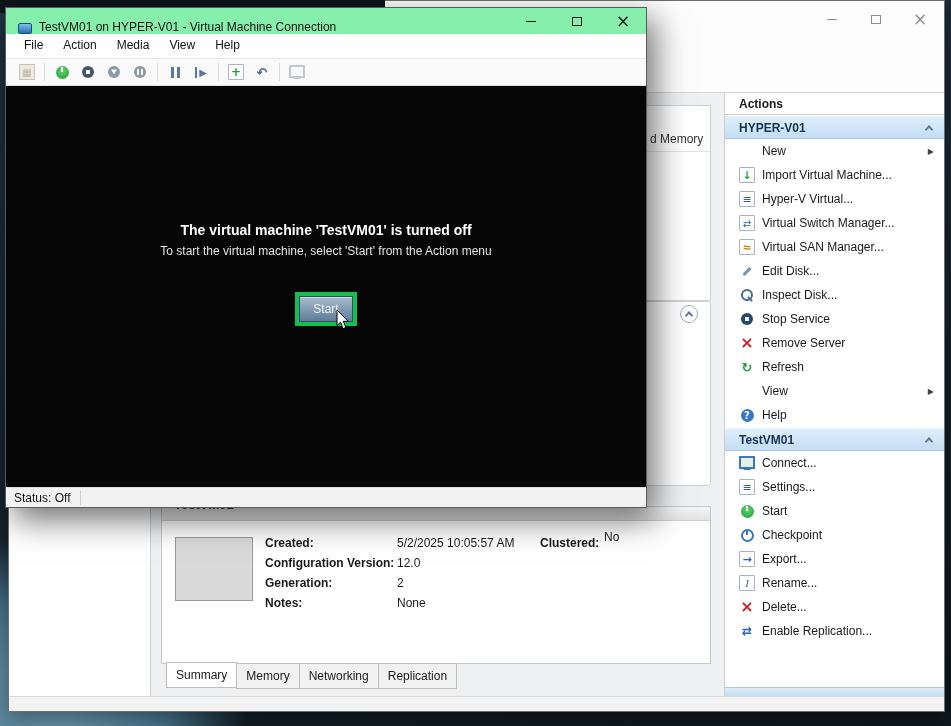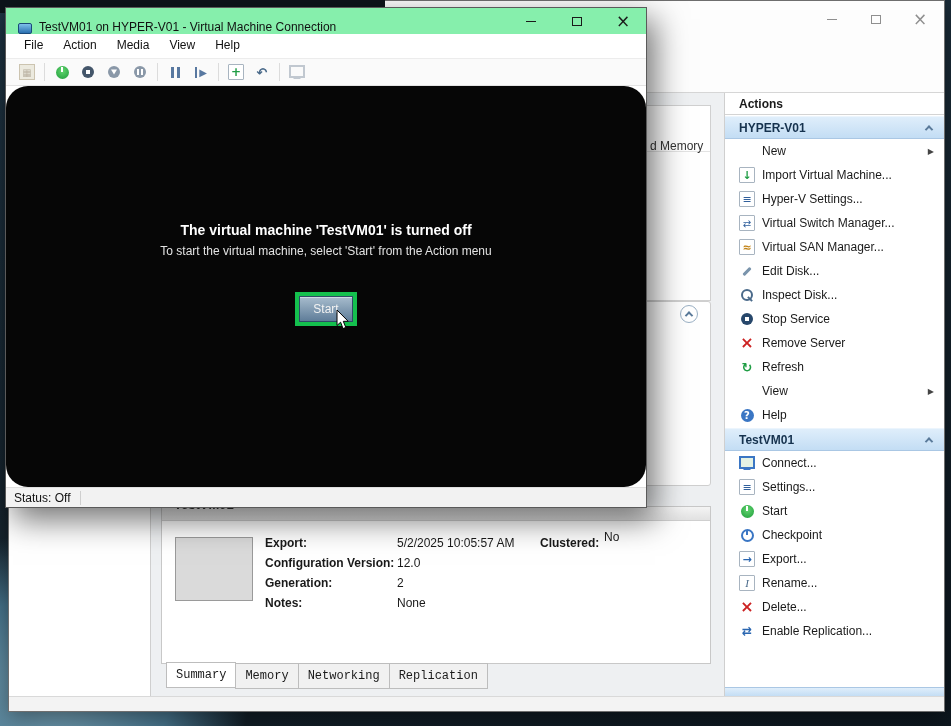--- a/index.html
+++ b/index.html
@@ -35,40 +35,40 @@
   .g-max { display: block; width: 10px; height: 9px; border: 1px solid currentColor; }
   .g-close { font-size: 17px; line-height: 1; font-family: "DejaVu Sans", sans-serif; }
   .g-close::before { content: "\00D7"; }
   .mgr-chrome { position: absolute; left: 0; top: 36px; right: 0; height: 56px; background: #fdfdfd; border-bottom: 1px solid #d6d6d6; }
   .mgr-statusstrip { position: absolute; left: 0; right: 0; bottom: 0; height: 15px; background: #f3f3f3; border-top: 1px solid #d9d9d9; }
 
   .tree-pane { position: absolute; left: 0; top: 92px; bottom: 15px; width: 142px; background: #fff; border-right: 1px solid #cfcfcf; }
 
   .vmlist-pane { position: absolute; left: 152px; top: 104px; width: 550px; height: 196px; background: #fff; border: 1px solid #d0d0d0; }
   .colheader { position: absolute; top: 20px; left: 0; right: 0; height: 26px; border-bottom: 1px solid #e3e3e3; }
-  .colheader-text { position: absolute; left: 488px; top: 6px; color: #333; white-space: nowrap; margin-top: 7px; }
+  .colheader-text { position: absolute; left: 488px; top: 6px; color: #333; white-space: nowrap; }
 
   .checkpoints-pane { position: absolute; left: 152px; top: 300px; width: 550px; height: 185px; background: #fff; border: 1px solid #cfcfcf; border-radius: 3px; }
   .collapse-btn {
     position: absolute; right: 12px; top: 3px; width: 18px; height: 18px; border-radius: 50%;
     border: 1px solid #9ab0c4; background: #fff; display: flex; align-items: center; justify-content: center; cursor: default;
   }
   .chev-up { display: block; width: 6px; height: 6px; border-left: 2px solid #5a7a9a; border-top: 2px solid #5a7a9a; transform: rotate(45deg) translate(1px,1px); }
 
   .summary-pane { position: absolute; left: 152px; top: 505px; width: 550px; height: 158px; background: #fff; border: 1px solid #c8c8c8; }
   .summary-partial-header { height: 14px; overflow: hidden; background: linear-gradient(#f4f4f4,#e2e2e2); border-bottom: 1px solid #cfcfcf; }
   .summary-partial-header span { display: block; margin-top: -10px; padding-left: 12px; font-weight: bold; font-size: 13px; color: #333; }
   .thumb { position: absolute; left: 13px; top: 30px; width: 78px; height: 64px; background: #dadada; border: 1px solid #9a9a9a; }
   .f-label { position: absolute; font-weight: bold; white-space: nowrap; }
   .f-value { position: absolute; white-space: nowrap; }
 
   .summary-tabs { position: absolute; left: 157px; top: 662px; display: flex; }
   .tab {
     height: 21px; padding: 12px 9px; background: #f1f1f1; border: 1px solid #bdbdbd;
-    font-family: Liberation Mono, monospace; font-size: 12px; color: #1a1a1a;
+    font-family: Liberation Sans, sans-serif; font-size: 12px; color: #1a1a1a;
     display: flex; align-items: center; margin-right: -1px; cursor: default;
   }
   .tab.active { background: #fff; margin-top: -1px; height: 22px; }
 
   
   .actions-panel {
     position: absolute; right: 0; top: 92px; bottom: 15px; width: 220px;
     background: #fff; border-left: 1px solid #cfcfcf; overflow: hidden;
   }
   .actions-title { height: 22px; display: flex; align-items: center; padding-left: 14px; font-weight: bold; border-bottom: 1px solid #d4d4d4; background: #fff; }
@@ -152,21 +152,21 @@
   [data-name="save-icon"]::before { content: ""; width: 12px; height: 12px; border-radius: 50%; background: #8a98a8; }
   [data-name="save-icon"]::after { content: ""; position: absolute; left: 50%; top: 50%; transform: translate(-50%,-50%); width: 6px; height: 6px; background: linear-gradient(90deg, #fff 0 2px, transparent 2px 4px, #fff 4px 6px); }
   [data-name="pause-icon"]::before { content: ""; width: 9px; height: 11px; background: linear-gradient(90deg, #5878a0 0 3px, transparent 3px 6px, #5878a0 6px 9px); }
   [data-name="reset-icon"]::before { content: "\25B6"; color: #5878a0; font-size: 10px; border-left: 2px solid #5878a0; padding-left: 2px; }
   [data-name="checkpoint-toolbar-icon"]::before { content: "+"; color: #1f9d44; font-weight: bold; font-size: 12px; }
   [data-name="revert-icon"]::before { content: "\21B6"; color: #4a6a8a; font-weight: bold; font-size: 13px; }
   [data-name="enhanced-session-icon"] { opacity: .5; }
   [data-name="enhanced-session-icon"]::before { content: ""; width: 12px; height: 9px; border: 2px solid #8a98a8; margin-top: -2px; }
   [data-name="enhanced-session-icon"]::after { content: ""; position: absolute; bottom: 1px; left: 50%; transform: translateX(-50%); width: 7px; height: 2px; background: #8a98a8; }
 
-  .vmc-screen { flex: 1; position: relative; background: #060606; overflow: hidden; border-radius: 22px; }
+  .vmc-screen { flex: 1; position: relative; background: #060606; overflow: hidden; }
   .screen-msg-title { position: absolute; top: 136px; left: 0; width: 100%; text-align: center; color: #fff; font-size: 14px; font-weight: bold; }
   .screen-msg-hint { position: absolute; top: 158px; left: 0; width: 100%; text-align: center; color: #e2e2e2; font-size: 12px; }
   .start-wrap { position: absolute; top: 206px; left: 50%; transform: translateX(-50%); border: 4px solid #14c04e; background: #060606; }
   .start-btn {
     width: 54px; height: 26px; display: flex; align-items: center; justify-content: center;
     background: linear-gradient(#a7bccd, #5f7d99); border: 1px solid #2e4a66;
     box-shadow: inset 0 1px 0 rgba(255,255,255,.45);
     color: #f2f2f2; font-family: "Liberation Sans", sans-serif; font-size: 12px; cursor: default;
   }
   .cursor { position: absolute; left: 330px; top: 224px; }
@@ -208,21 +208,21 @@
     <button class="collapse-btn" data-name="collapse-pane-button">
       <span class="chev-up" data-name="chevron-up-icon"></span>
     </button>
   </div>
 
   <div class="summary-pane" data-name="summary-pane">
     <div class="summary-partial-header" data-name="summary-section-header">
       <span data-name="summary-header-text">TestVM01</span>
     </div>
     <div class="thumb" data-name="vm-thumbnail"></div>
-    <span class="f-label" style="left:103px; top:29px" data-name="created-label">Export:</span>
+    <span class="f-label" style="left:103px; top:29px" data-name="created-label">Created:</span>
     <span class="f-value" style="left:235px; top:29px" data-name="created-value">5/2/2025 10:05:57 AM</span>
     <span class="f-label" style="left:378px; top:29px" data-name="clustered-label">Clustered:</span>
     <span class="f-value" style="left:442px; top:23px" data-name="clustered-value">No</span>
     <span class="f-label" style="left:103px; top:49px" data-name="config-version-label">Configuration Version:</span>
     <span class="f-value" style="left:235px; top:49px" data-name="config-version-value">12.0</span>
     <span class="f-label" style="left:103px; top:69px" data-name="generation-label">Generation:</span>
     <span class="f-value" style="left:235px; top:69px" data-name="generation-value">2</span>
     <span class="f-label" style="left:103px; top:89px" data-name="notes-label">Notes:</span>
     <span class="f-value" style="left:235px; top:89px" data-name="notes-value">None</span>
   </div>
@@ -266,21 +266,21 @@
         </div>
 
         <div class="action-row" data-name="action-item">
           <span class="action-icon" data-name="import-vm-icon"></span>
           <span class="action-label" data-name="action-label">Import Virtual Machine...</span>
 
         </div>
 
         <div class="action-row" data-name="action-item">
           <span class="action-icon" data-name="hyperv-settings-icon"></span>
-          <span class="action-label" data-name="action-label">Hyper-V Settings...</span>
+          <span class="action-label" data-name="action-label">Hyper-V Virtual...</span>
 
         </div>
 
         <div class="action-row" data-name="action-item">
           <span class="action-icon" data-name="virtual-switch-icon"></span>
           <span class="action-label" data-name="action-label">Virtual Switch Manager...</span>
 
         </div>
 
         <div class="action-row" data-name="action-item">

